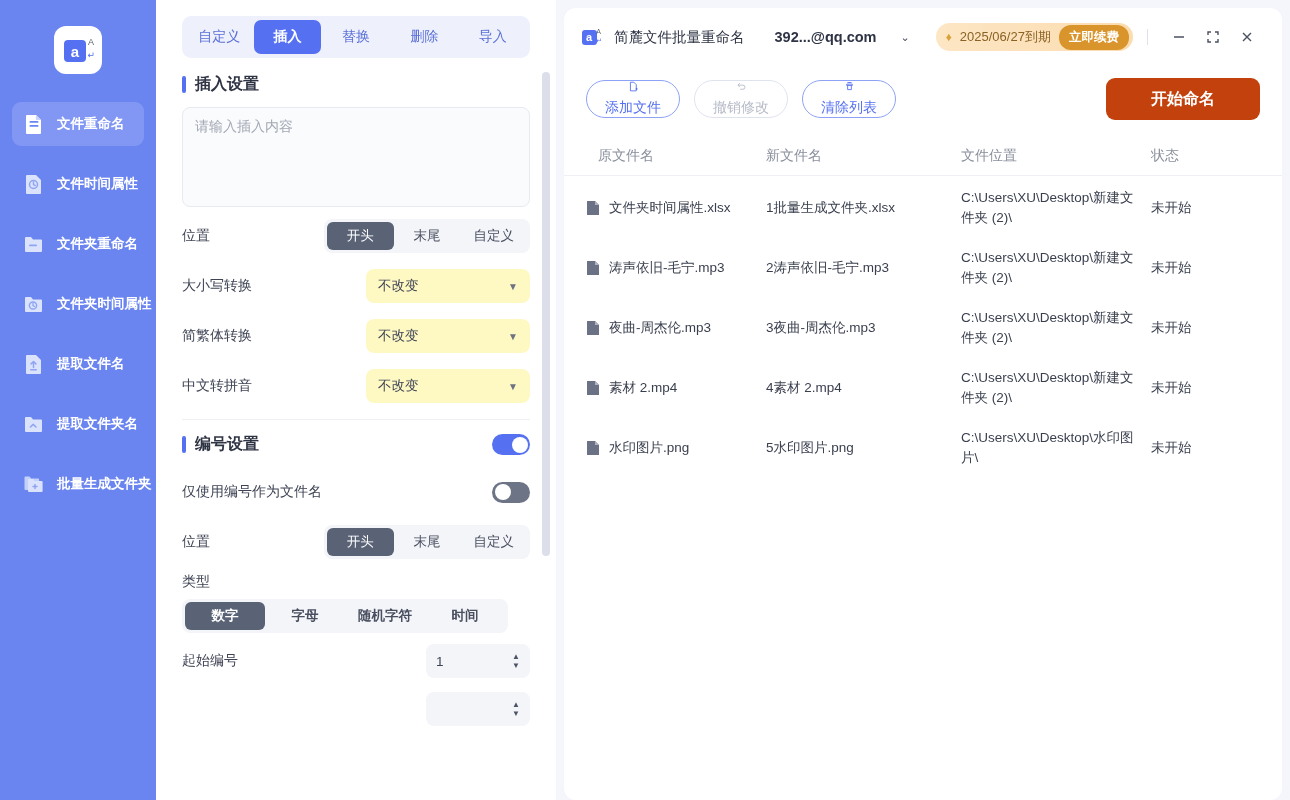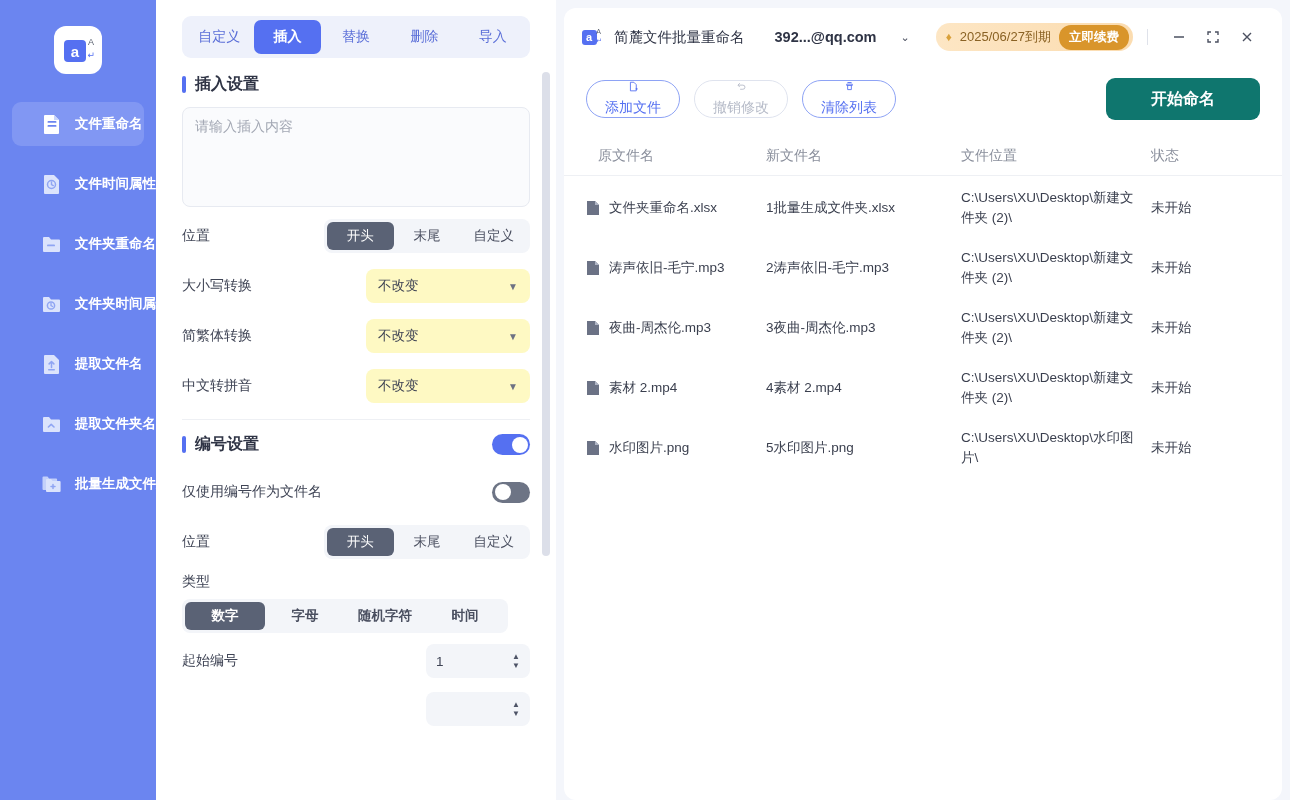--- a/index.html
+++ b/index.html
@@ -27,21 +27,21 @@
     width:22px;height:22px;border-radius:4px;background:#5570f1;color:#fff;
     font-size:15px;font-weight:bold;display:flex;align-items:center;justify-content:center;
     position:relative; left:-3px; top:1px;
   }
   .logo-sub { position:absolute; right:8px; top:11px; font-size:9px; color:#5b6270; }
   .logo-arrow { position:absolute; right:7px; top:24px; font-size:9px; color:#5570f1; }
 
   .nav-item {
     width: 132px; height: 44px; border-radius: 9px;
     display: flex; align-items: center; gap: 11px;
-    padding-left: 28px; margin-bottom: 16px;
+    padding-left: 10px; margin-bottom: 16px;
     color: #ffffff; font-size: 13.5px; font-weight: bold;
     cursor: pointer; white-space: nowrap;
   }
   .nav-item.active { background: #8197f3; }
   .nav-ico {
     width: 24px; height: 24px; flex:0 0 24px;
     display:flex; align-items:center; justify-content:center;
   }
   .nav-ico svg { display:block; }
 
@@ -173,21 +173,21 @@
   .toolbar { display:flex; align-items:center; padding: 12px 22px 16px 22px; gap:14px; }
   .obtn {
     height:38px; border-radius:19px; border:1px solid #8ea3f5;
     display:flex; align-items:center; justify-content:center; gap:7px;
     padding: 0 18px; font-size:14px; color:#5570f1; cursor:pointer;
     background:#fff; white-space:nowrap;flex-direction:column;
   }
   .obtn.dis { border-color:#dfe3ee; color:#b6bbc8; }
   .obtn svg { display:block; }
   .pbtn {
-    margin-left:auto; height:42px; min-width:154px; border-radius:9px; background:#0f766e;
+    margin-left:auto; height:42px; min-width:154px; border-radius:9px; background:#c2410c;
     color:#fff; font-size:16px; font-weight:bold;
     display:flex;align-items:center;justify-content:center; cursor:pointer;
   }
 
   .thead {
     display:flex; padding: 0 22px; height:40px; align-items:center;
     border-bottom:1px solid #eef0f4; font-size:14px; color:#8a8f9c;
   }
   .c1 { width: 180px; flex:0 0 180px; }
   .c2 { width: 195px; flex:0 0 195px; }
@@ -480,21 +480,21 @@
       <div class="tbody">
 
         <div class="trow">
           <div class="c1 fcell">
             <span class="ficon">
               <svg width="14" height="16" viewBox="0 0 14 16">
                   <path d="M1 1h8l4 4v10H1z" fill="#6b7285"></path>
                   <path d="M9 1l4 4H9z" fill="#aeb4c4"></path>
                 </svg>
             </span>
-            <span class="wrap2">文件夹重命名.xlsx</span>
+            <span class="wrap2">文件夹时间属性.xlsx</span>
           </div>
           <div class="c2 newname">1批量生成文件夹.xlsx</div>
           <div class="c3 loc">C:\Users\XU\Desktop\新建文件夹 (2)\</div>
           <div class="c4 status">未开始</div>
         </div>
 
         <div class="trow">
           <div class="c1 fcell">
             <span class="ficon">
               <svg width="14" height="16" viewBox="0 0 14 16">

